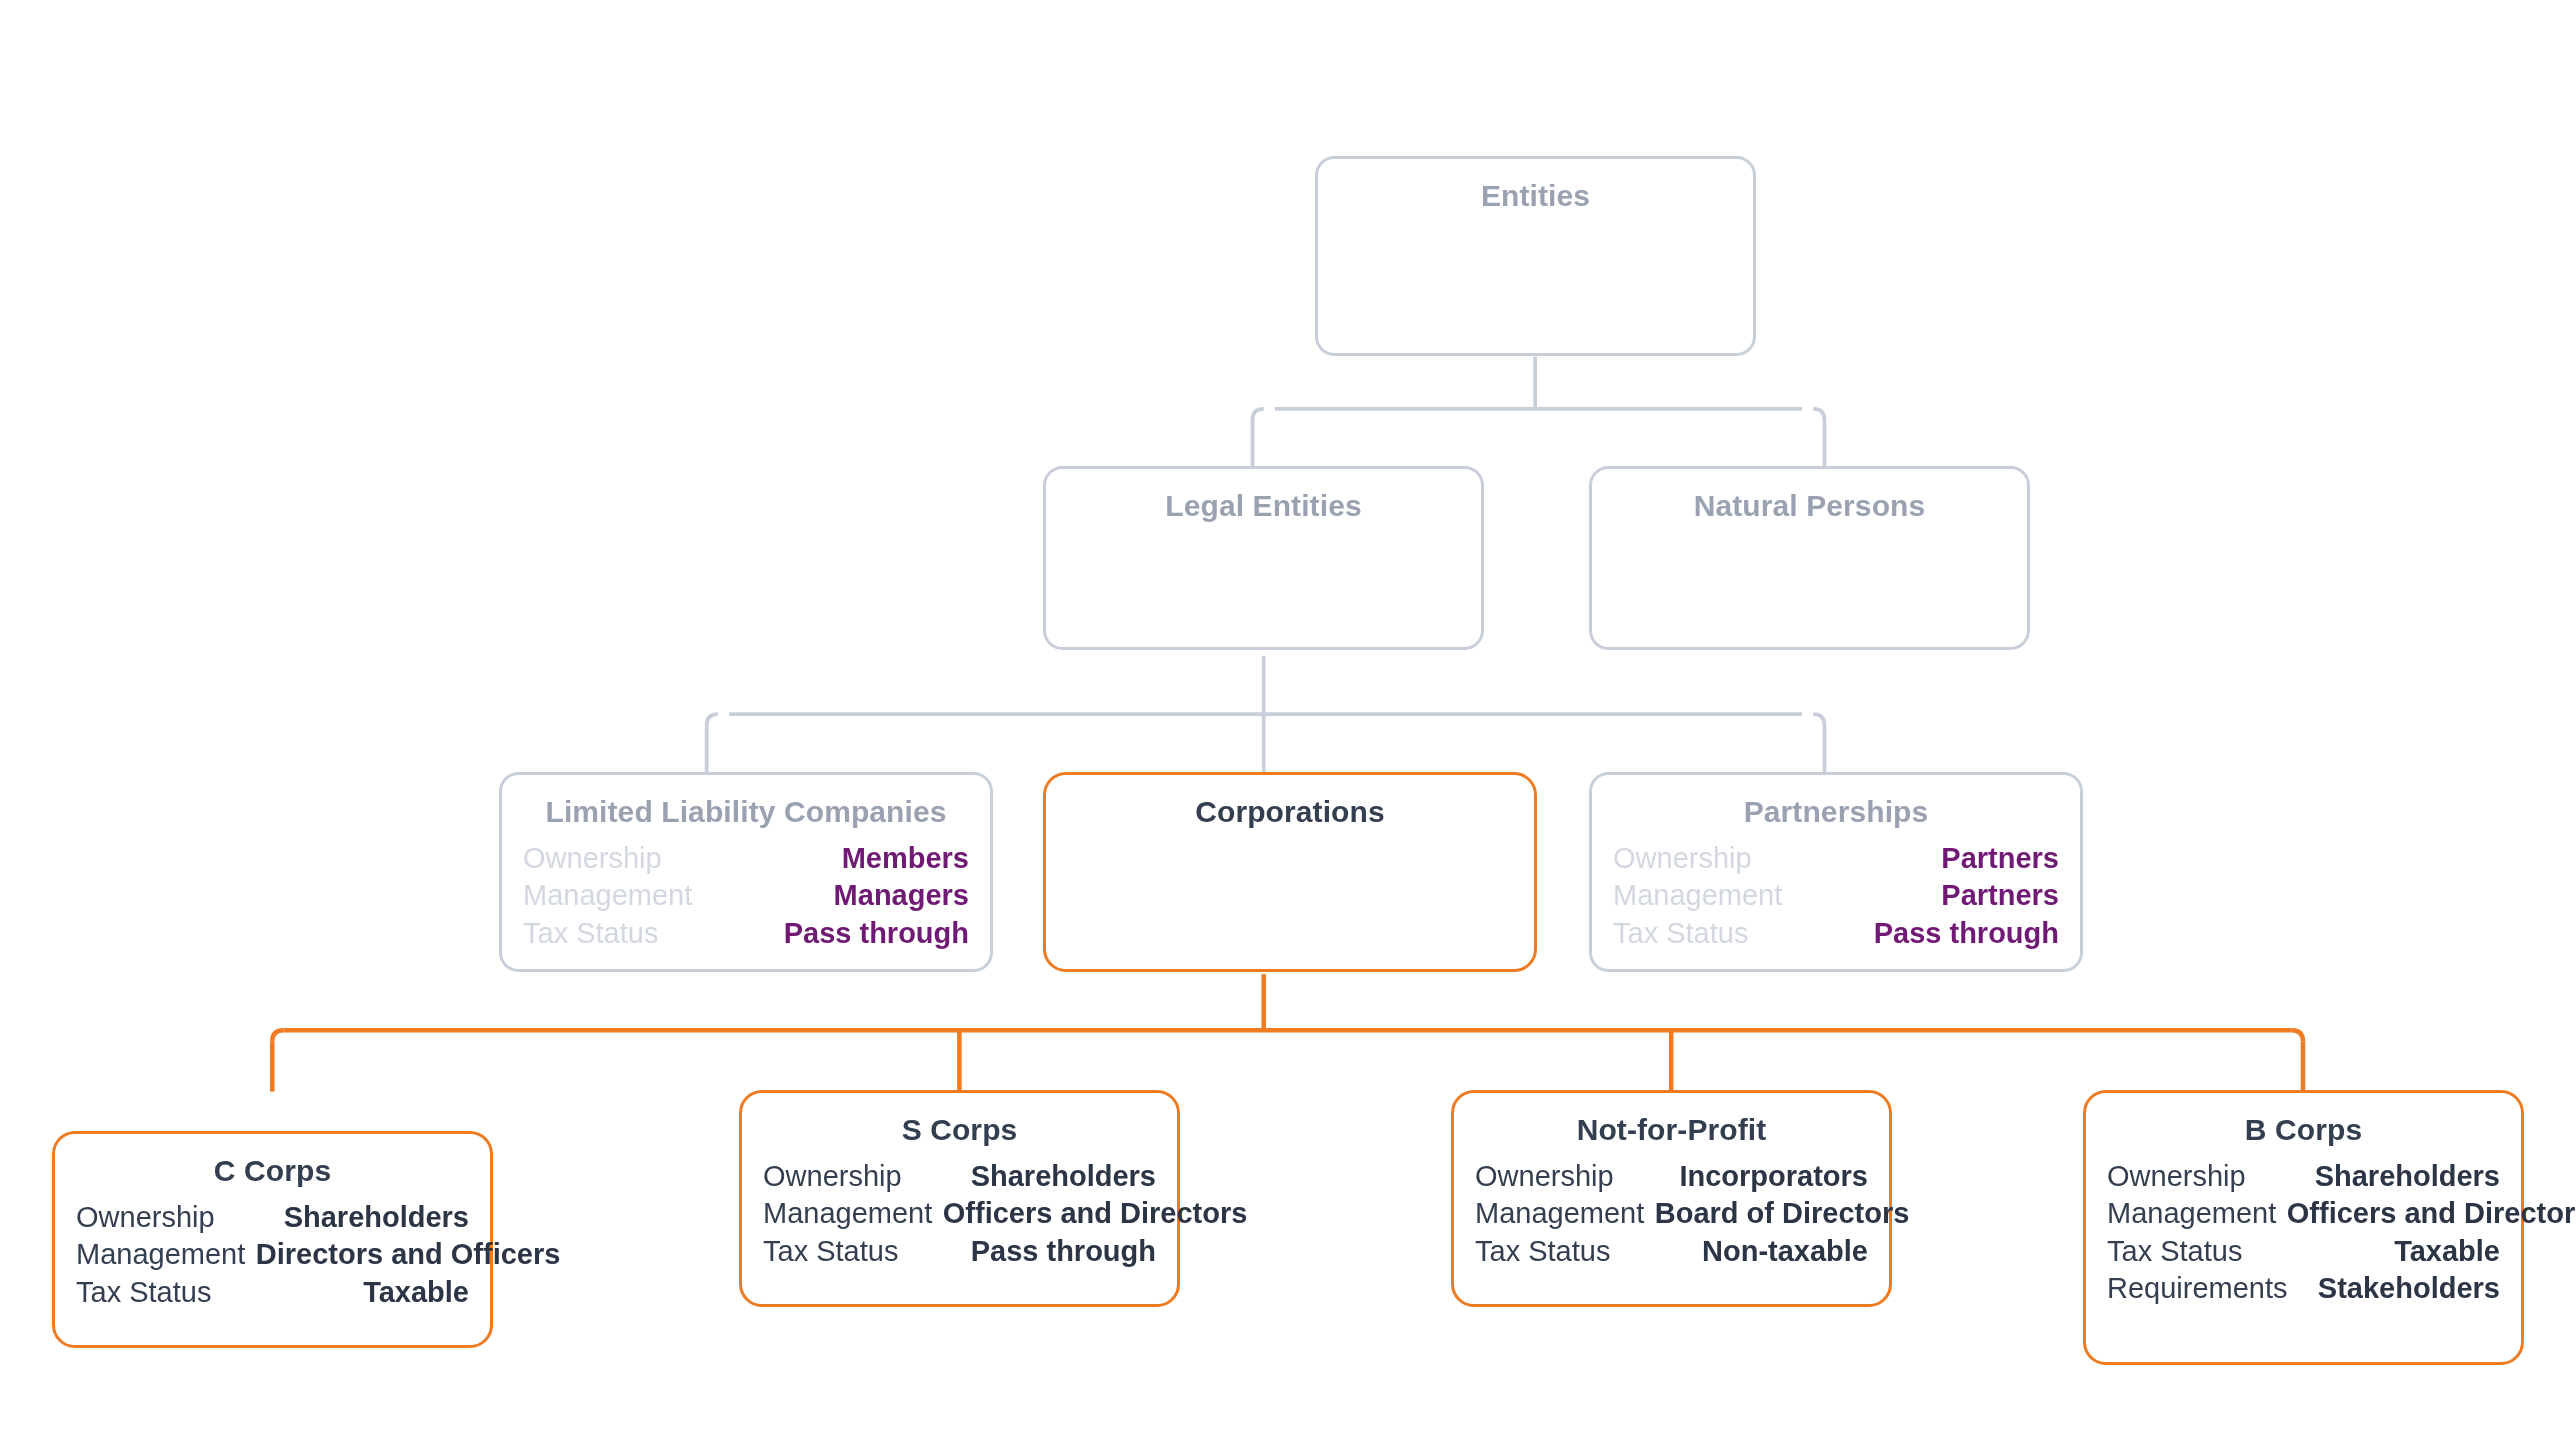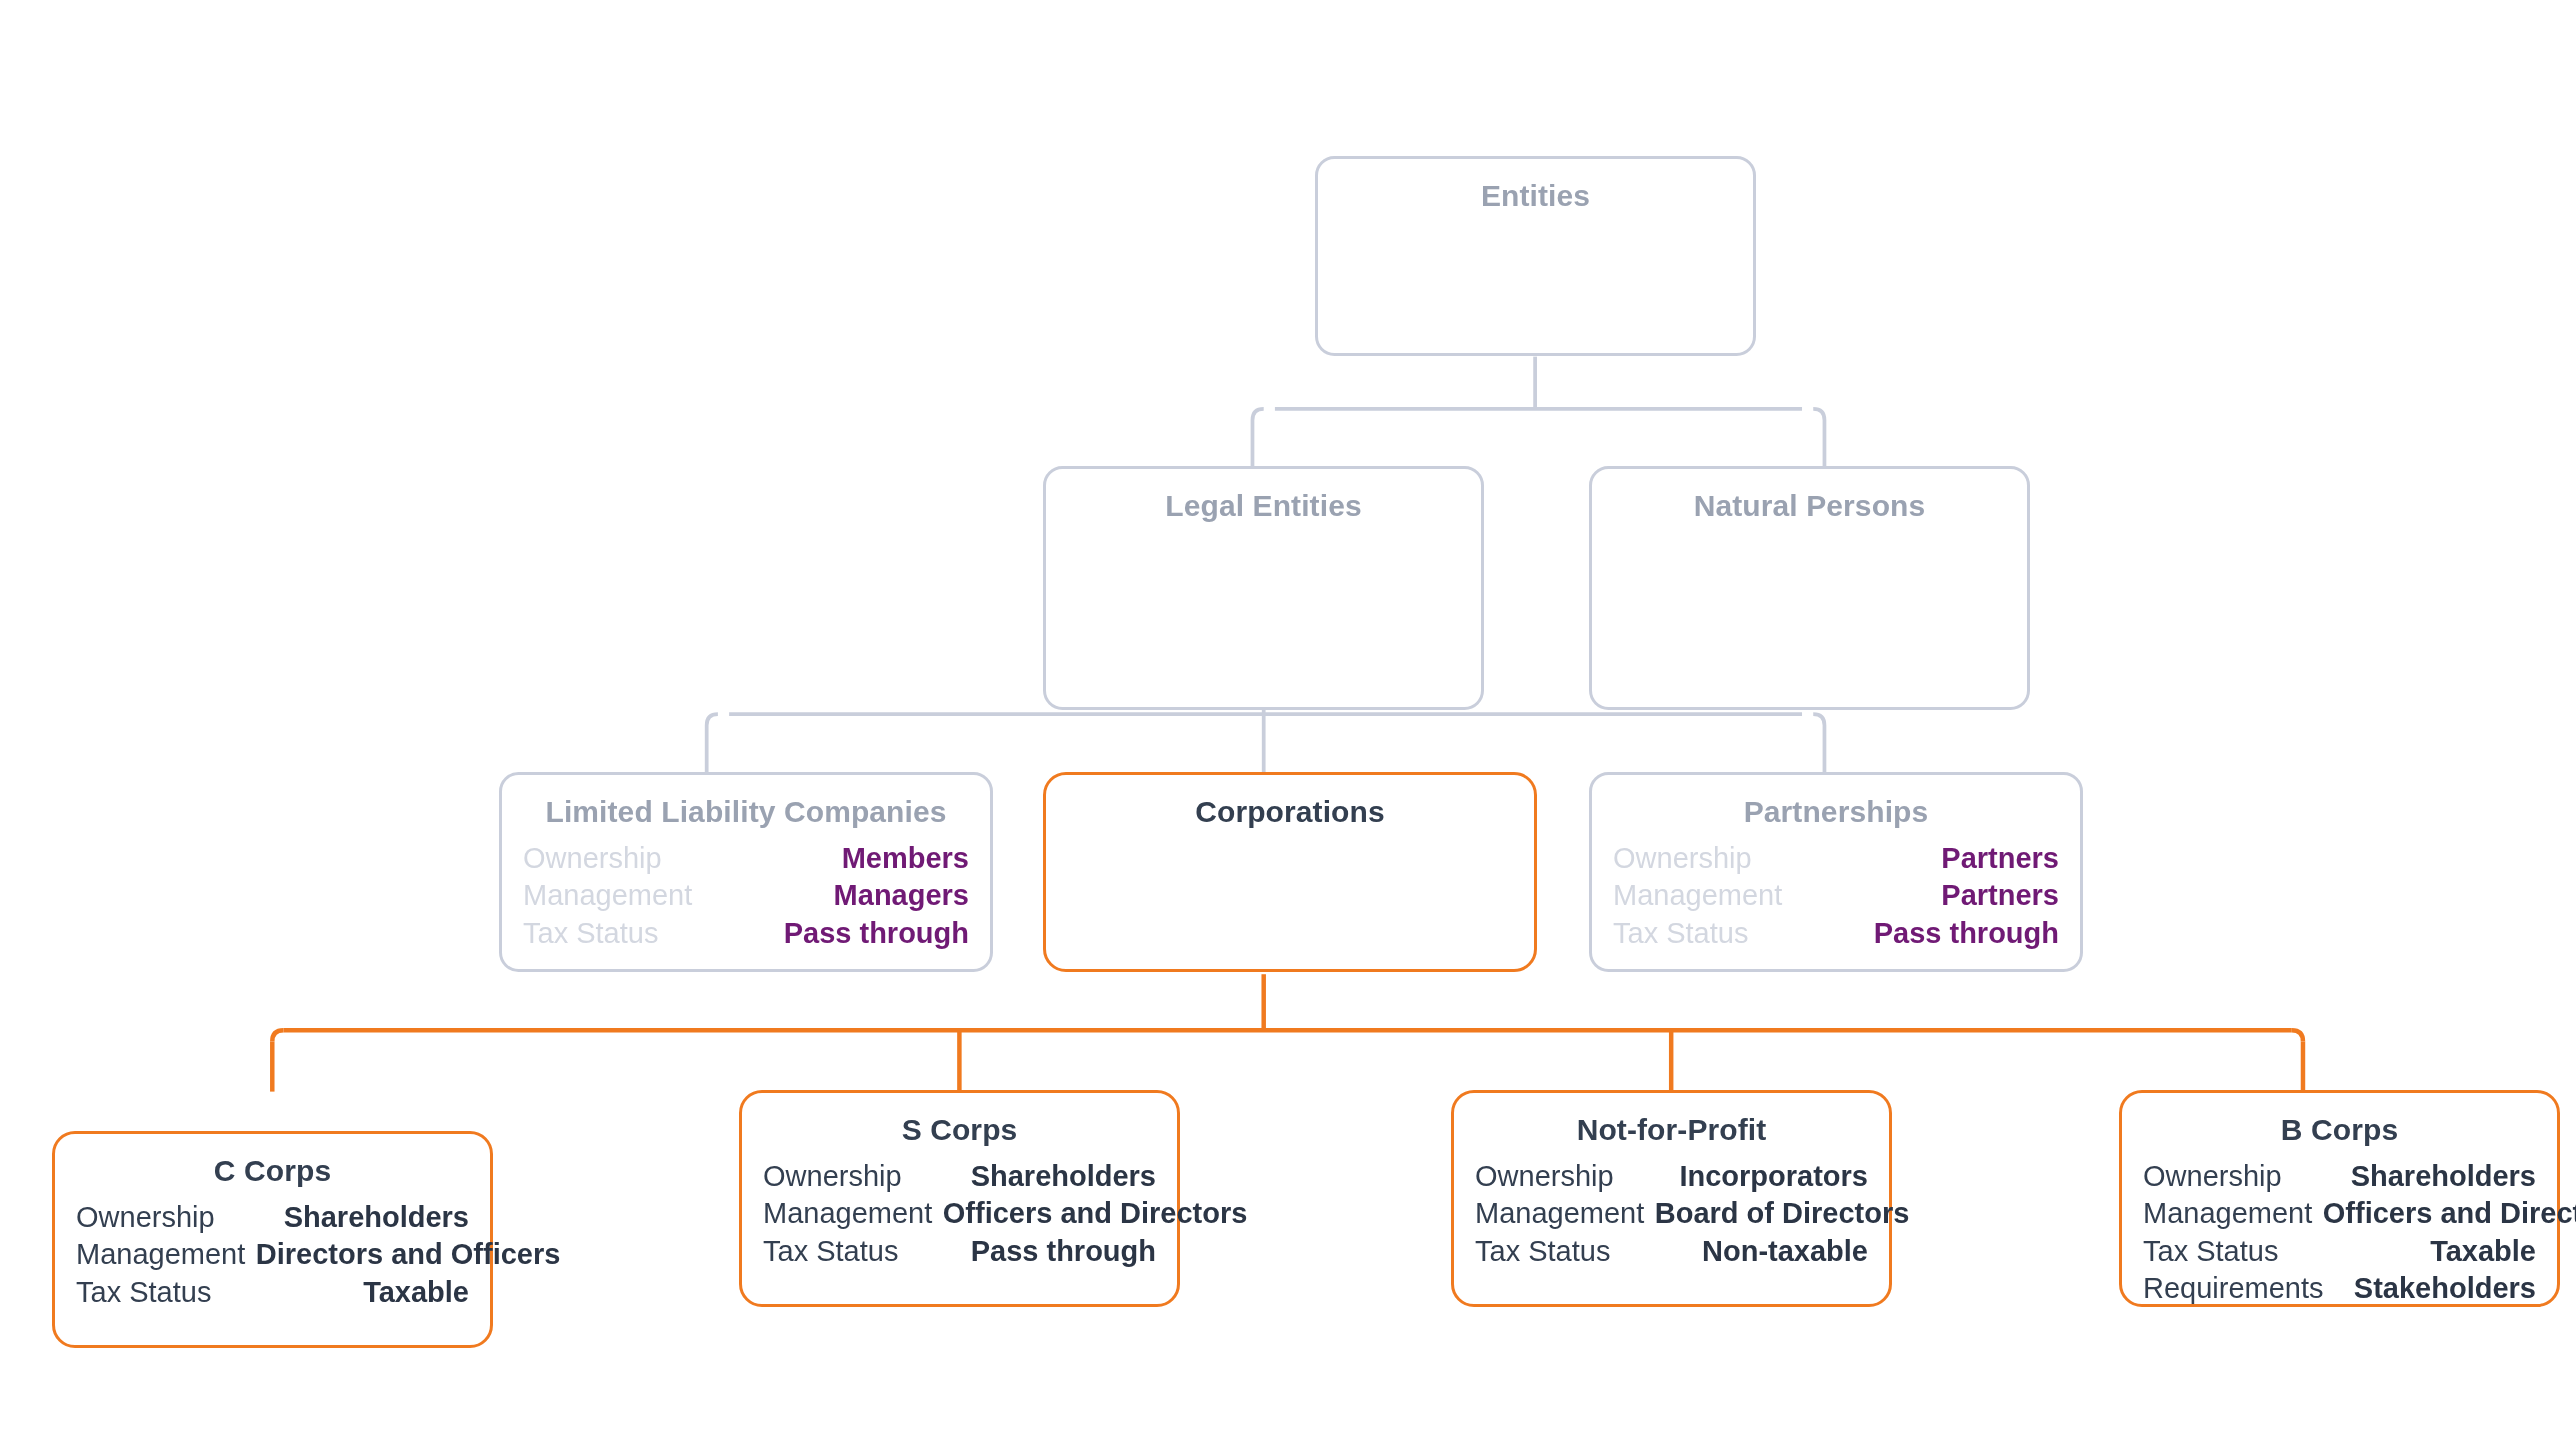--- a/index.html
+++ b/index.html
@@ -79,24 +79,24 @@
   .attr-val {
     font-weight: bold;
     color: #701a75;
     text-align: right;
   }
   .node.active .attr-key { color: #333f50; }
   .node.active .attr-val { color: #2b3545; }
 
   
   .lvl0 { width: 441px; height: 200px; }
-  .lvl1 { width: 441px; height: 244px; }
+  .lvl1 { width: 441px; height: 184px; }
   .lvl2 { width: 494px; height: 200px; }
   .lvl3 { width: 441px; height: 217px; }
-  .lvl3.tall { width: 441px; height: 217px; margin-left: 36px; }
+  .lvl3.tall { width: 441px; height: 275px; }
 </style>
 </head>
 <body>
 
 <div id="stage">
 
   <svg id="wires" viewBox="0 0 3445 1938" width="2576" height="1449" xmlns="http://www.w3.org/2000/svg" aria-hidden="true">
     <g fill="none" stroke="#c9cedb" stroke-width="5" stroke-linecap="butt">
 
       <path d="M2053,477 L2053,547"></path>

